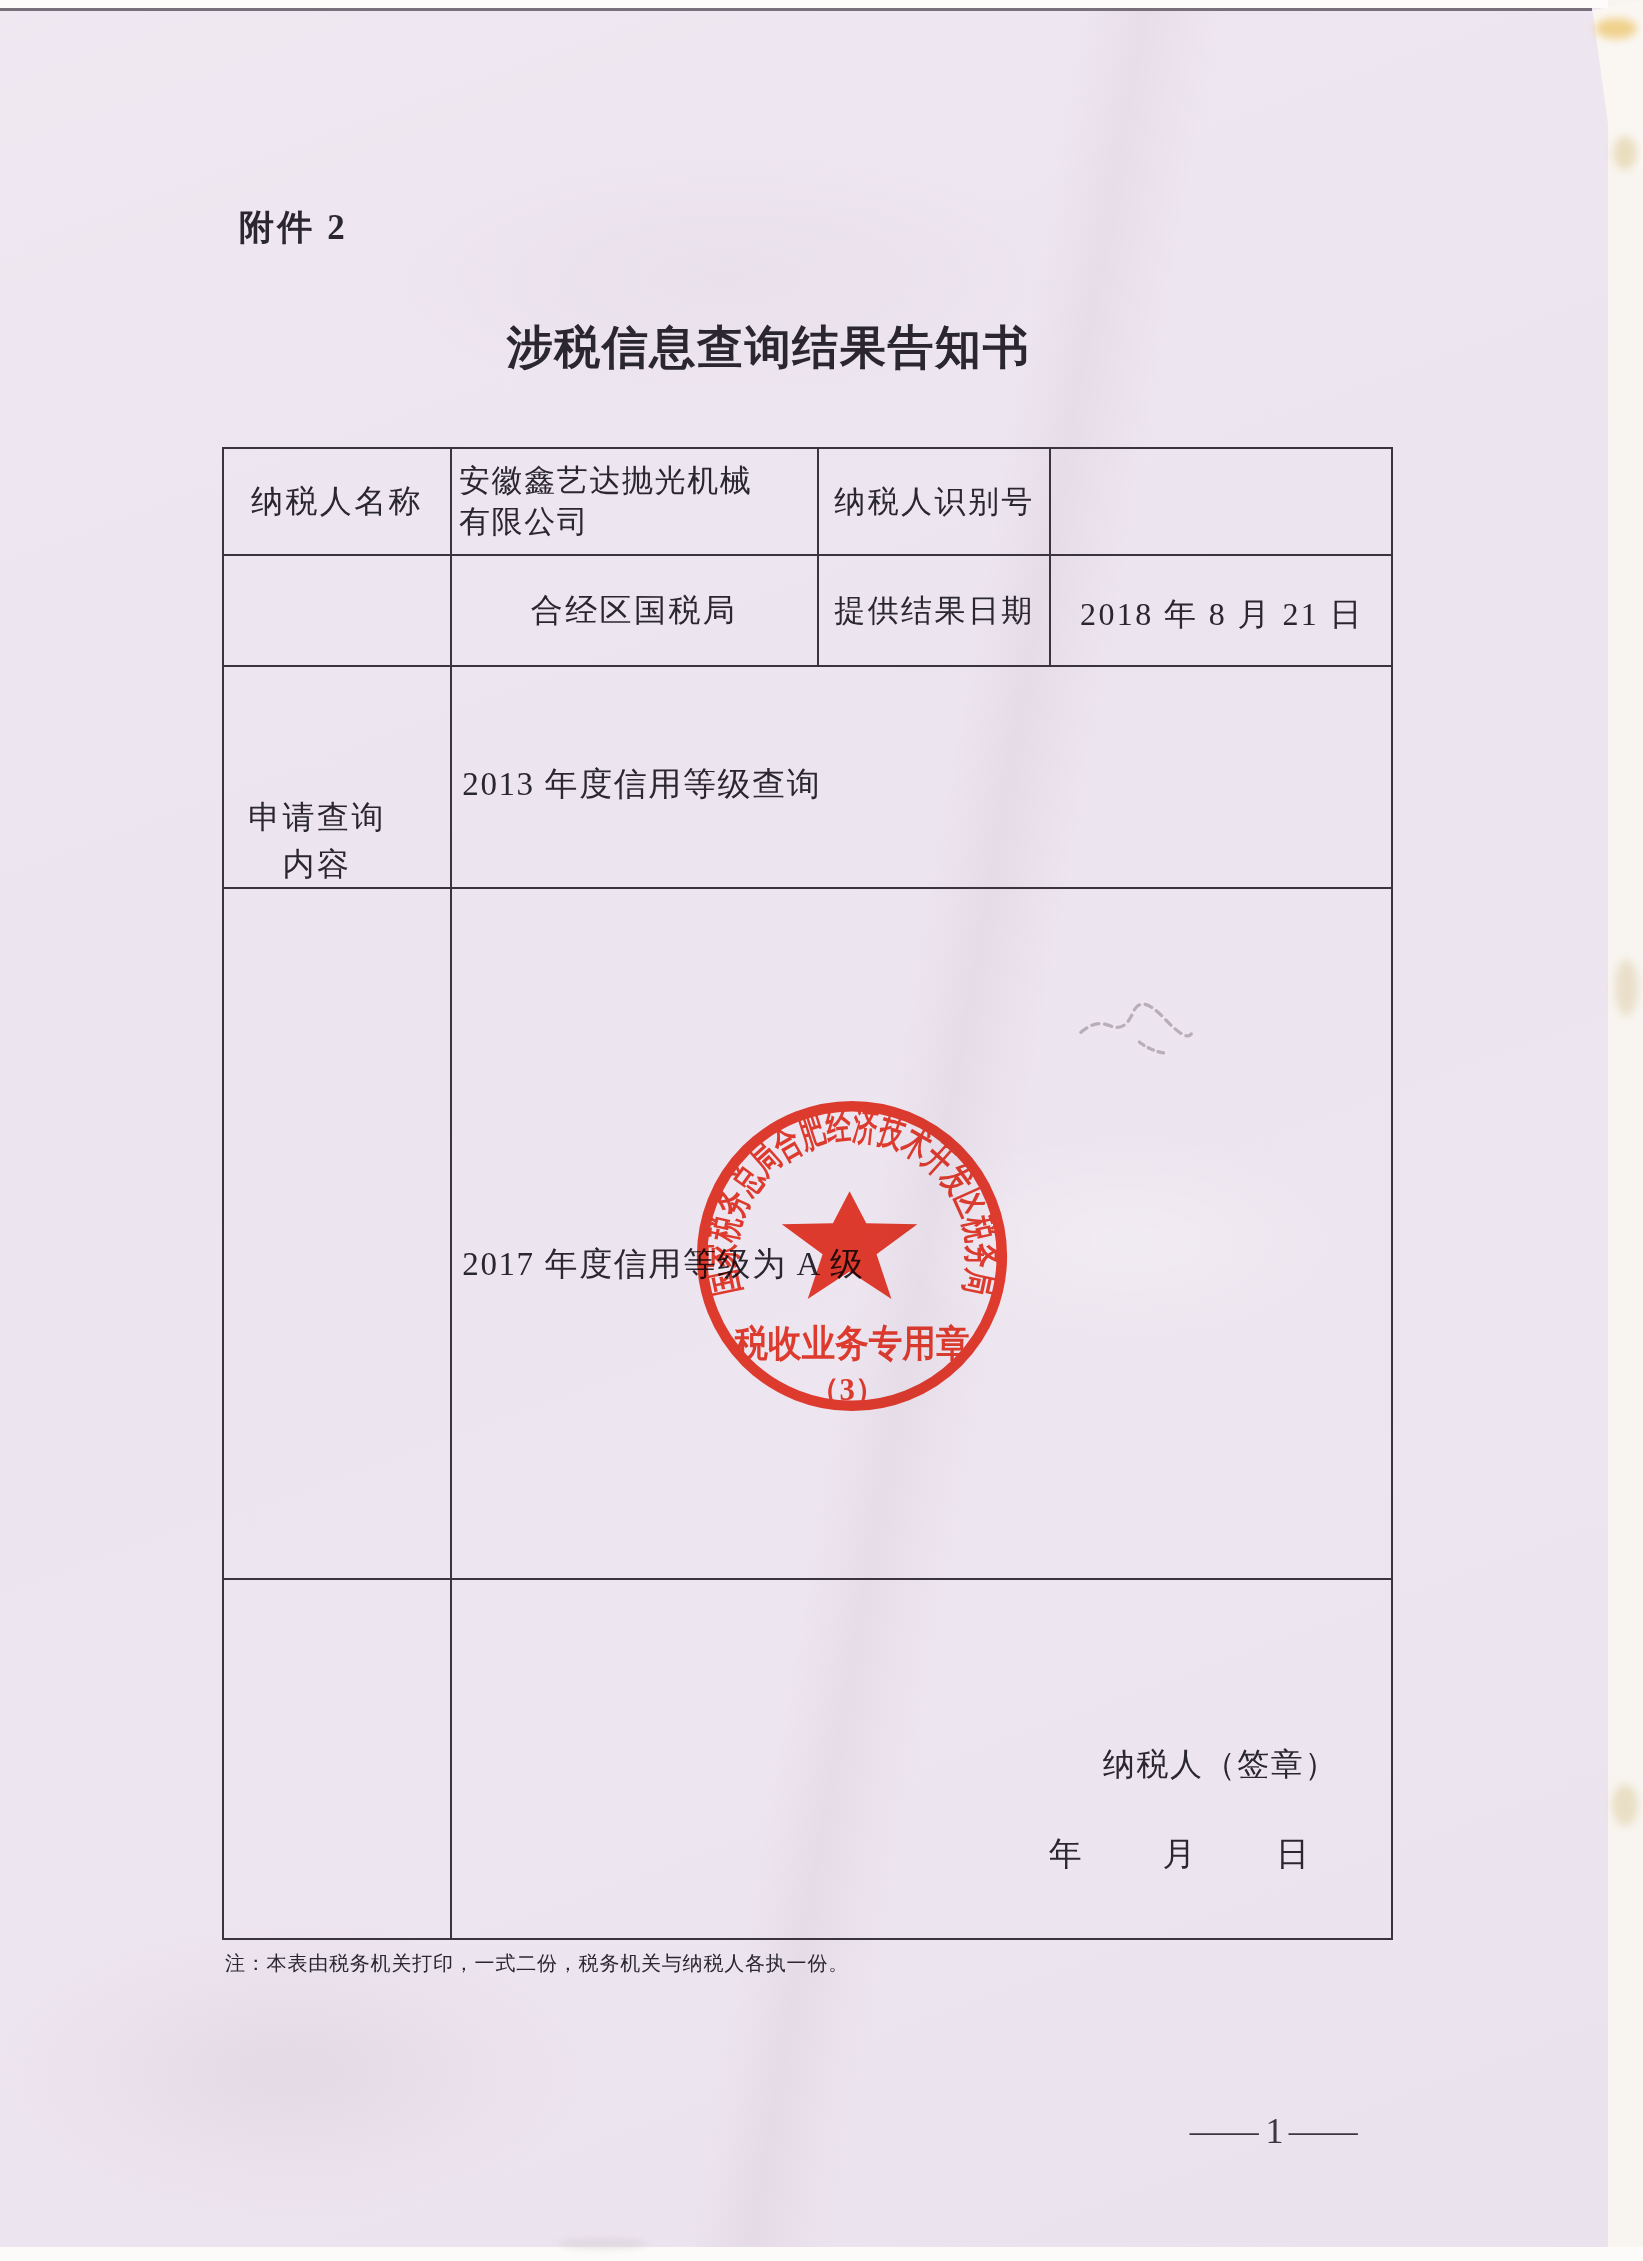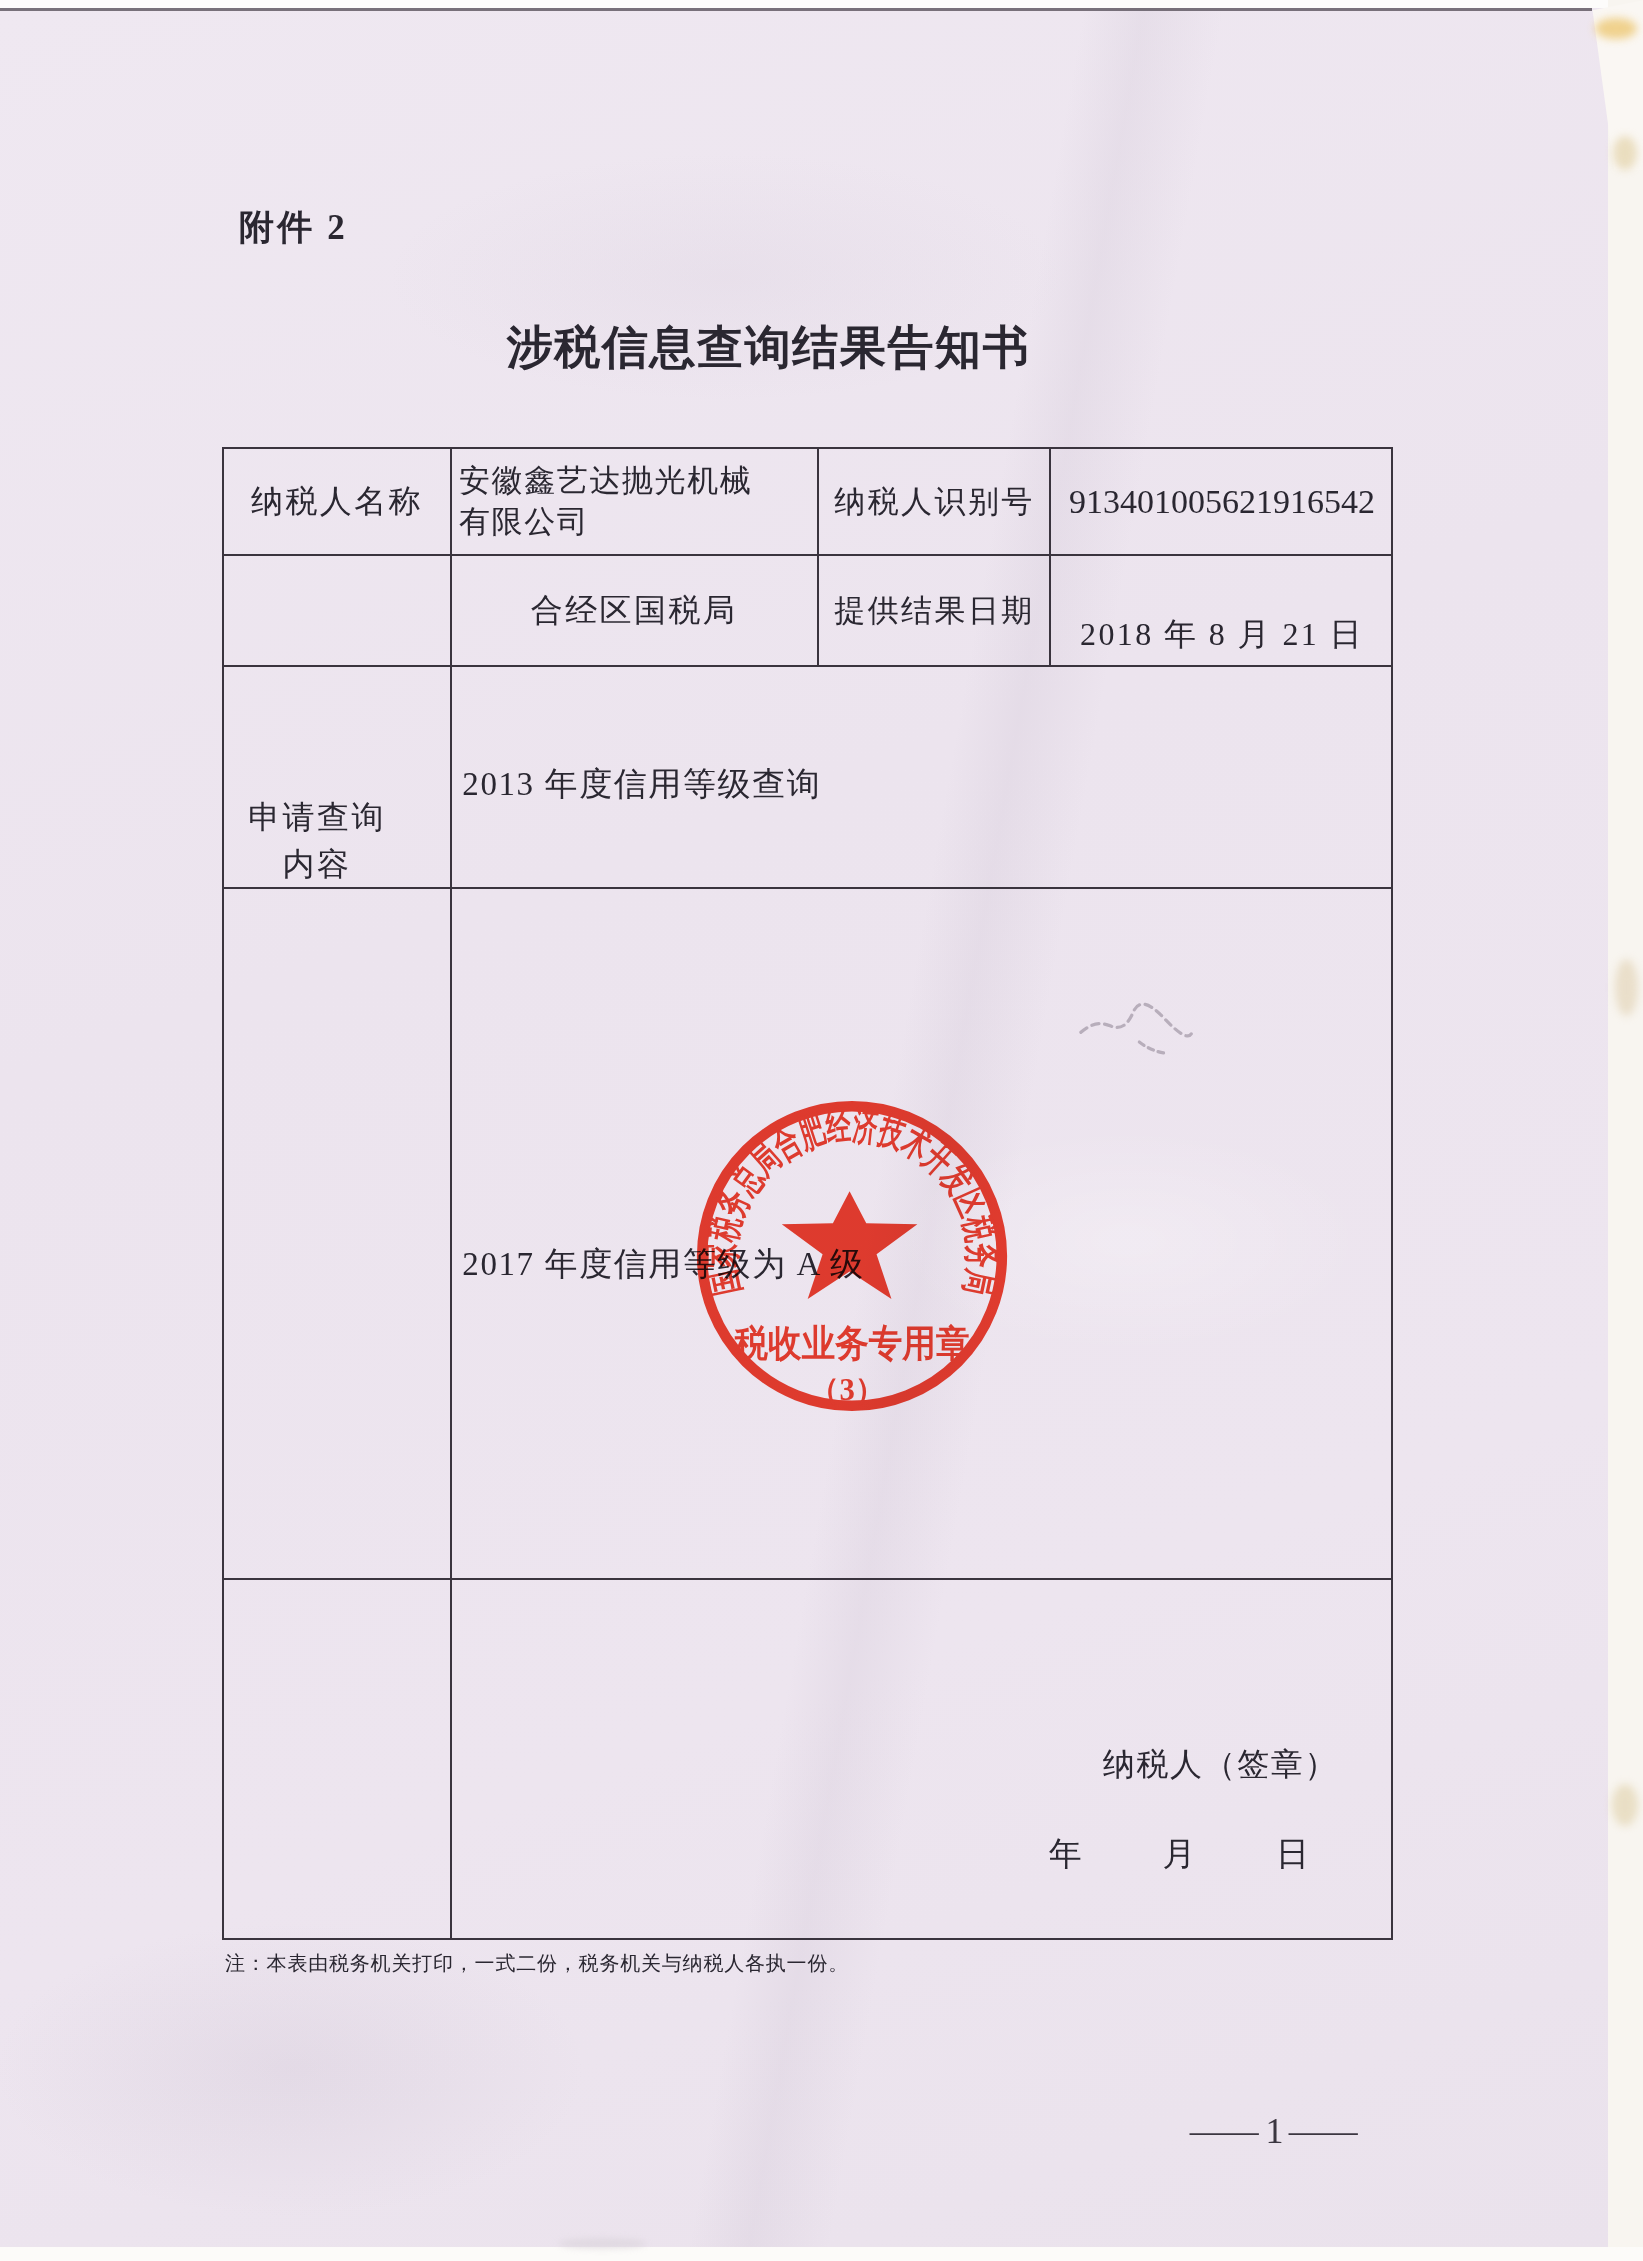--- a/index.html
+++ b/index.html
@@ -97,25 +97,24 @@
     <div class="vline" style="left:825px;height:216px;"></div>
 
     <div class="cell" style="left:0;top:0;width:226px;height:105px;">纳税人名称</div>
     <div class="cell left val-2line" style="left:227px;top:0;width:366px;height:105px;padding-left:8px;">
       <div>
         <div>安徽鑫艺达抛光机械</div>
         <div>有限公司</div>
       </div>
     </div>
     <div class="cell" style="left:595px;top:0;width:231px;height:105px;font-size:31px;">纳税人识别号</div>
-    <div class="cell digits" style="left:827px;top:0;width:342px;height:105px;">913401005621916542</div>
 
     <div class="cell" style="left:227px;top:108px;width:366px;height:108px;">合经区国税局</div>
     <div class="cell" style="left:595px;top:108px;width:231px;height:108px;font-size:31px;">提供结果日期</div>
-    <div class="cell" style="left:827px;top:116px;width:342px;height:140px;text-align:right;">2018 年 8 月 21 日</div>
+    <div class="cell" style="left:827px;top:96px;width:342px;height:140px;text-align:right;">2018 年 8 月 21 日</div>
 
     <div class="cell" style="left:0;top:218px;width:186px;height:220px;align-items:flex-end;">
       <div class="label-2line">
         <div>申请查询</div>
         <div>内容</div>
       </div>
     </div>
     <div style="position:absolute;left:227px;top:218px;width:942px;height:220px;">
       <div class="abs-text" style="left:11.3px;top:95px;">2013 年度信用等级查询</div>
     </div>

